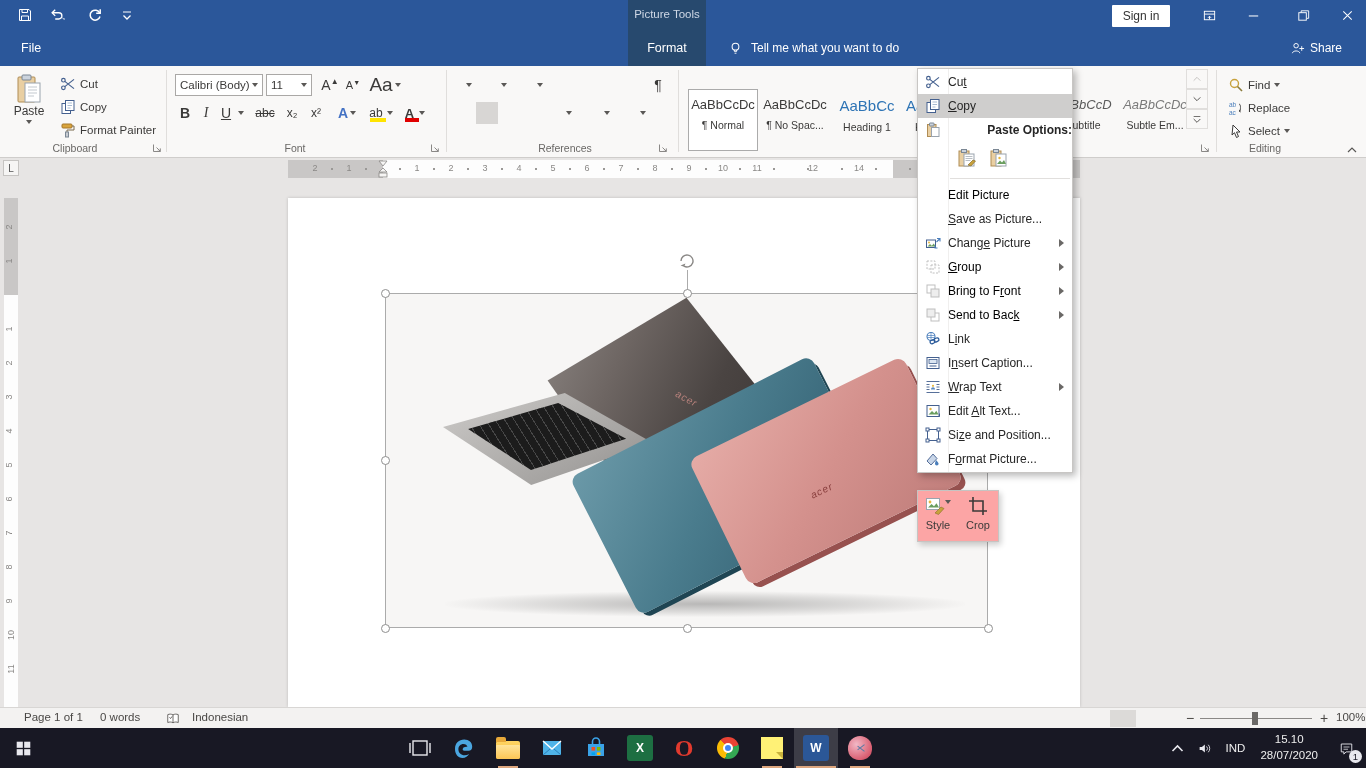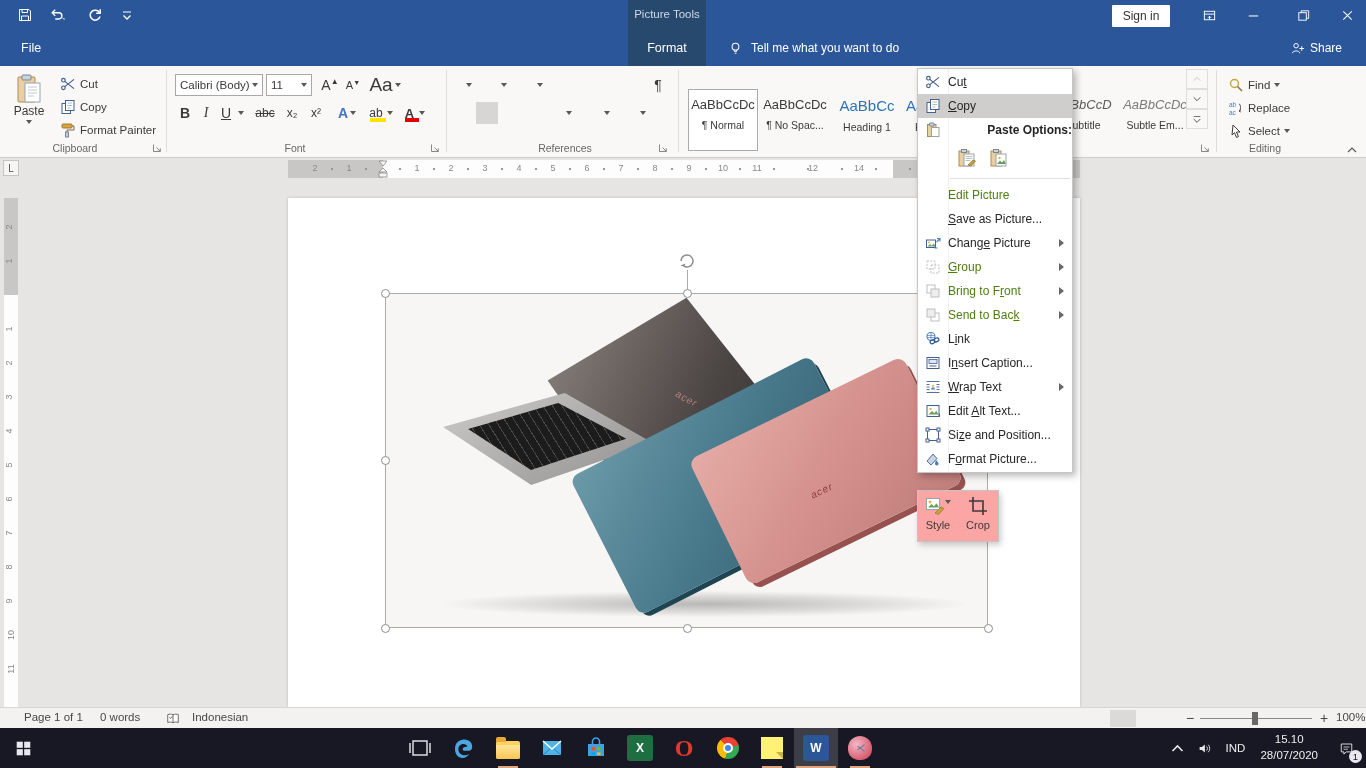--- a/index.html
+++ b/index.html
@@ -118,21 +118,21 @@
   
   #ctxmenu { position:absolute; left:917px; top:68px; width:156px; background:#fff; border:1px solid #c8c6c4;
      box-shadow:3px 3px 7px rgba(0,0,0,.28); z-index:60; padding:1px 0; }
   #ctxmenu:before { content:""; position:absolute; left:30px; top:0; bottom:0; width:1px; background:#f0efee; }
   .mi { position:relative; height:24px; display:flex; align-items:center; color:#262626; font-size:12px; }
   .mi .mic { width:30px; display:flex; align-items:center; justify-content:center; flex:0 0 30px;}
   .mi .mic svg { width:16px; height:16px; }
   .mi .mlabel { flex:1; }
   .mi.hl { background:#cfcecd; }
   .mi.bold .mlabel { font-weight:bold;text-align:right; }
-  .mi.disabled { color:#4d7c0f; }
+  .mi.disabled { color:#000000; }
   .mi.disabled svg { opacity:.4; filter:grayscale(1); }
   .msub { width:0; height:0; border-top:4px solid transparent; border-bottom:4px solid transparent;
      border-left:5px solid #6a6866; margin-right:8px; }
   .msep { height:1px; background:#e1dfdd; margin:4px 2px 4px 32px; }
   .mpaste { height:32px; display:flex; align-items:center; gap:6px; padding-left:36px; }
   .pastebtn { width:26px; height:26px; display:flex; align-items:center; justify-content:center; border:1px solid transparent;}
   .pastebtn svg { width:20px; height:20px; }
 
   
   #minibar { position:absolute; left:917px; top:490px; width:82px; height:52px; background:#fca5a5;

